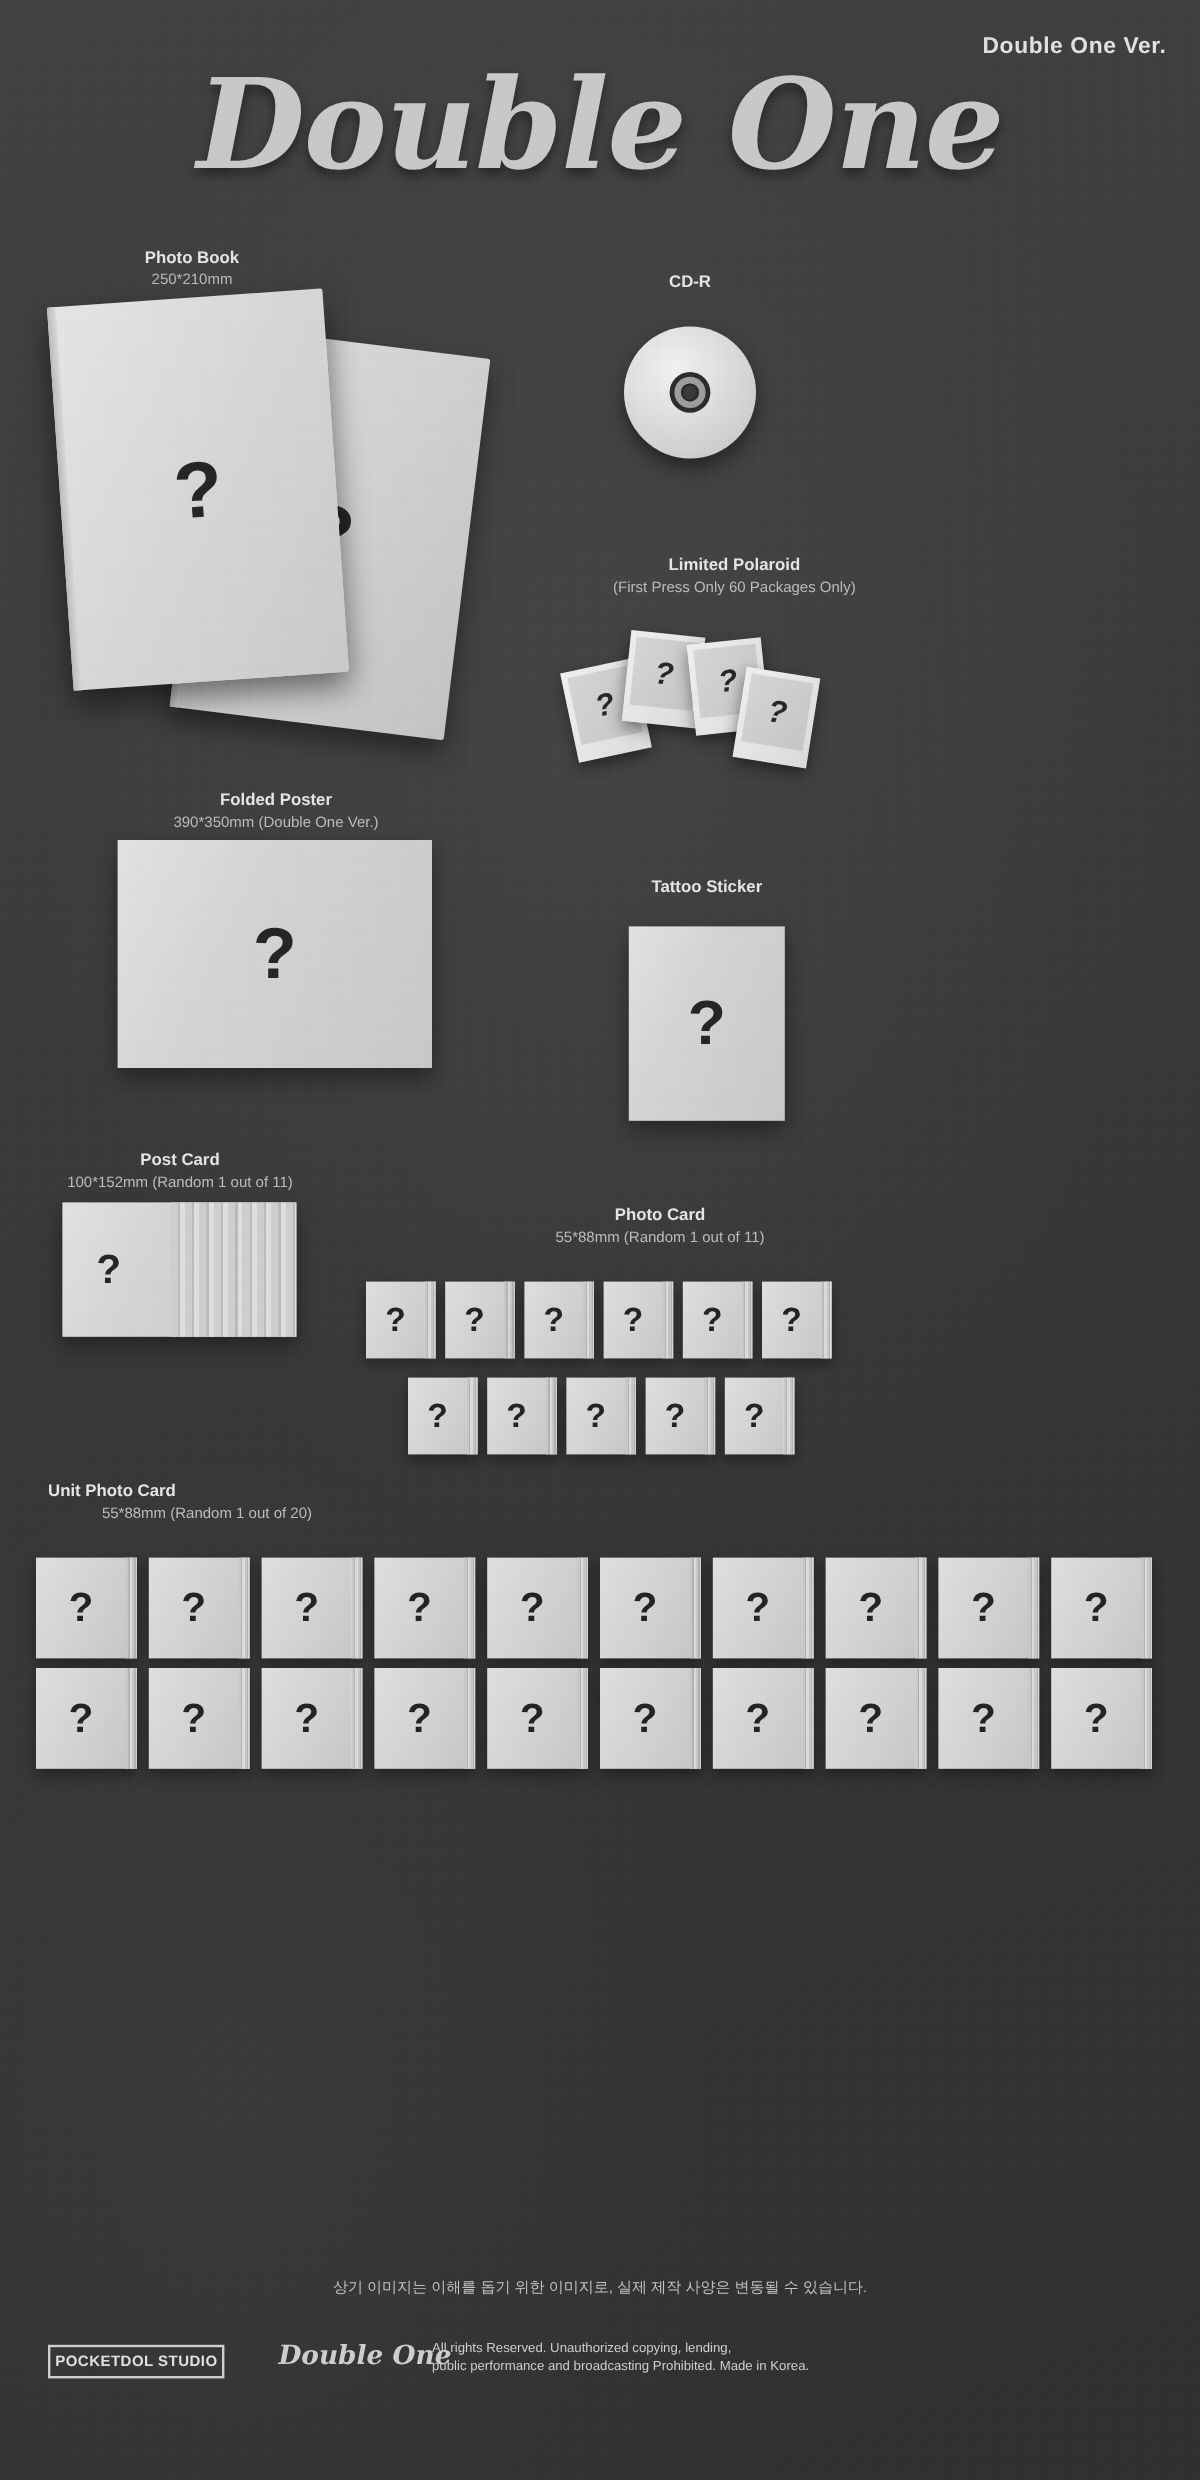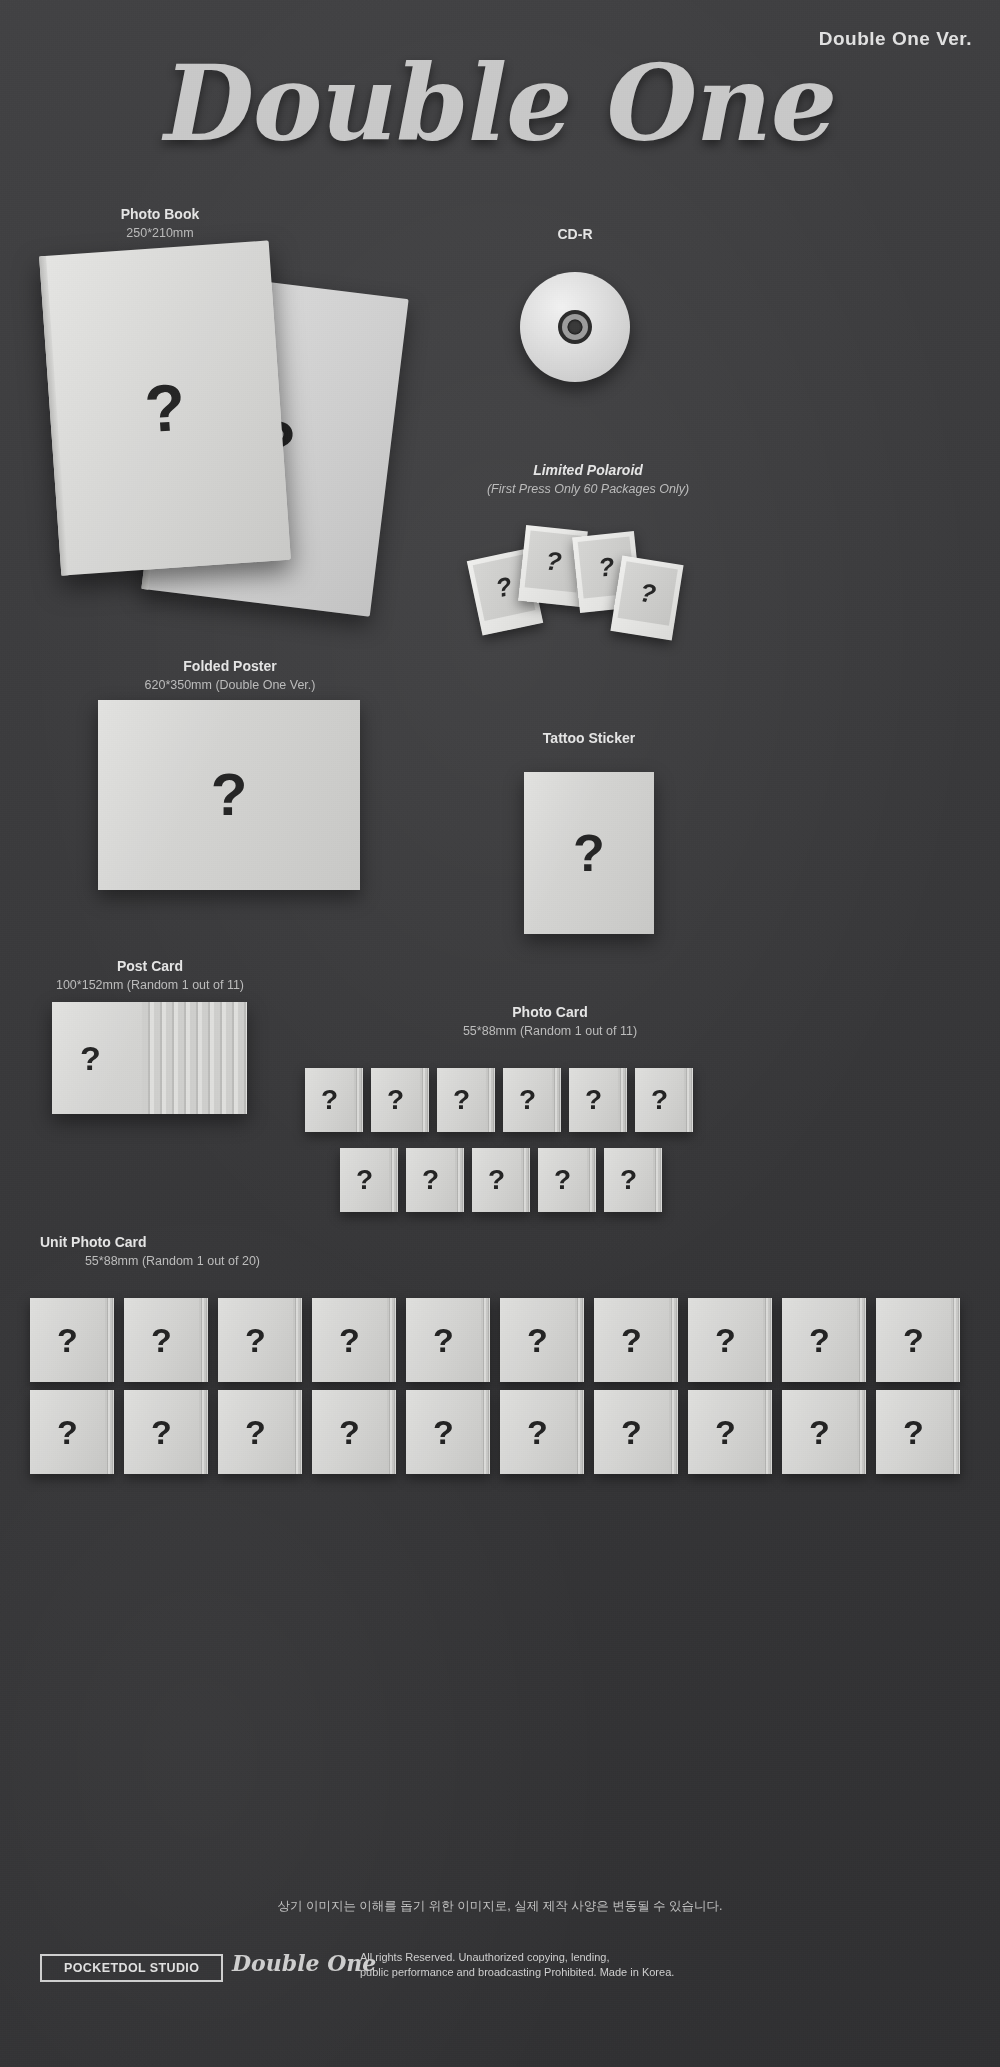--- a/index.html
+++ b/index.html
@@ -214,21 +214,21 @@
   .footer-bar {
     position: absolute;
     left: 0; right: 0;
     top: 1948px;
     height: 110px;
   }
   .studio-box {
     position: absolute;
     left: 40px; top: 6px;
     border: 2px solid #d0d0d0;
-    padding: 5px 22px;
+    padding: 5px 4px;
     font-size: 12.5px;
     font-weight: bold;
     letter-spacing: 0.4px;
     color: #e2e2e2;
   }
   .footer-logo {
     position: absolute;
     left: 232px; top: 2px;
     font-family: "DejaVu Serif", serif;
     font-style: italic;
@@ -273,42 +273,42 @@
     <div class="sec-title">CD-R</div>
   </div>
   <div id="cd-art">
     <div class="cd-disc">
       <div class="cd-ring cd-r1"></div>
       <div class="cd-ring cd-r2"></div>
       <div class="cd-ring cd-r3"></div>
     </div>
   </div>
 
-  <div class="block" style="left:448px; top:462px; width:280px;font-style:italic;">
+  <div class="block" style="left:472px; top:462px; width:280px;">
     <div class="sec-title">Limited Polaroid</div>
     <div class="sec-sub">(First Press Only 60 Packages Only)</div>
   </div>
   <div id="polaroid-art">
     <div class="pol" style="left:6px; top:34px; transform:rotate(-12deg);">
         <i></i>
       </div>
     <div class="pol" style="left:54px; top:8px; transform:rotate(6deg);">
         <i></i>
       </div>
     <div class="pol" style="left:108px; top:14px; transform:rotate(-6deg);">
         <i></i>
       </div>
     <div class="pol" style="left:148px; top:40px; transform:rotate(9deg);">
         <i></i>
       </div>
   </div>
 
   <div class="block" style="left:108px; top:658px; width:244px;">
     <div class="sec-title">Folded Poster</div>
-    <div class="sec-sub">620*350mm (Double One Ver.)</div>
+    <div class="sec-sub">390*350mm (Double One Ver.)</div>
   </div>
   <div id="poster-art" class="paper">
     <div class="qmark" style="font-size:60px;">?</div>
   </div>
 
   <div class="block" style="left:489px; top:730px; width:200px;">
     <div class="sec-title">Tattoo Sticker</div>
   </div>
   <div id="tattoo-art" class="paper">
     <div class="qmark" style="font-size:52px;">?</div>

